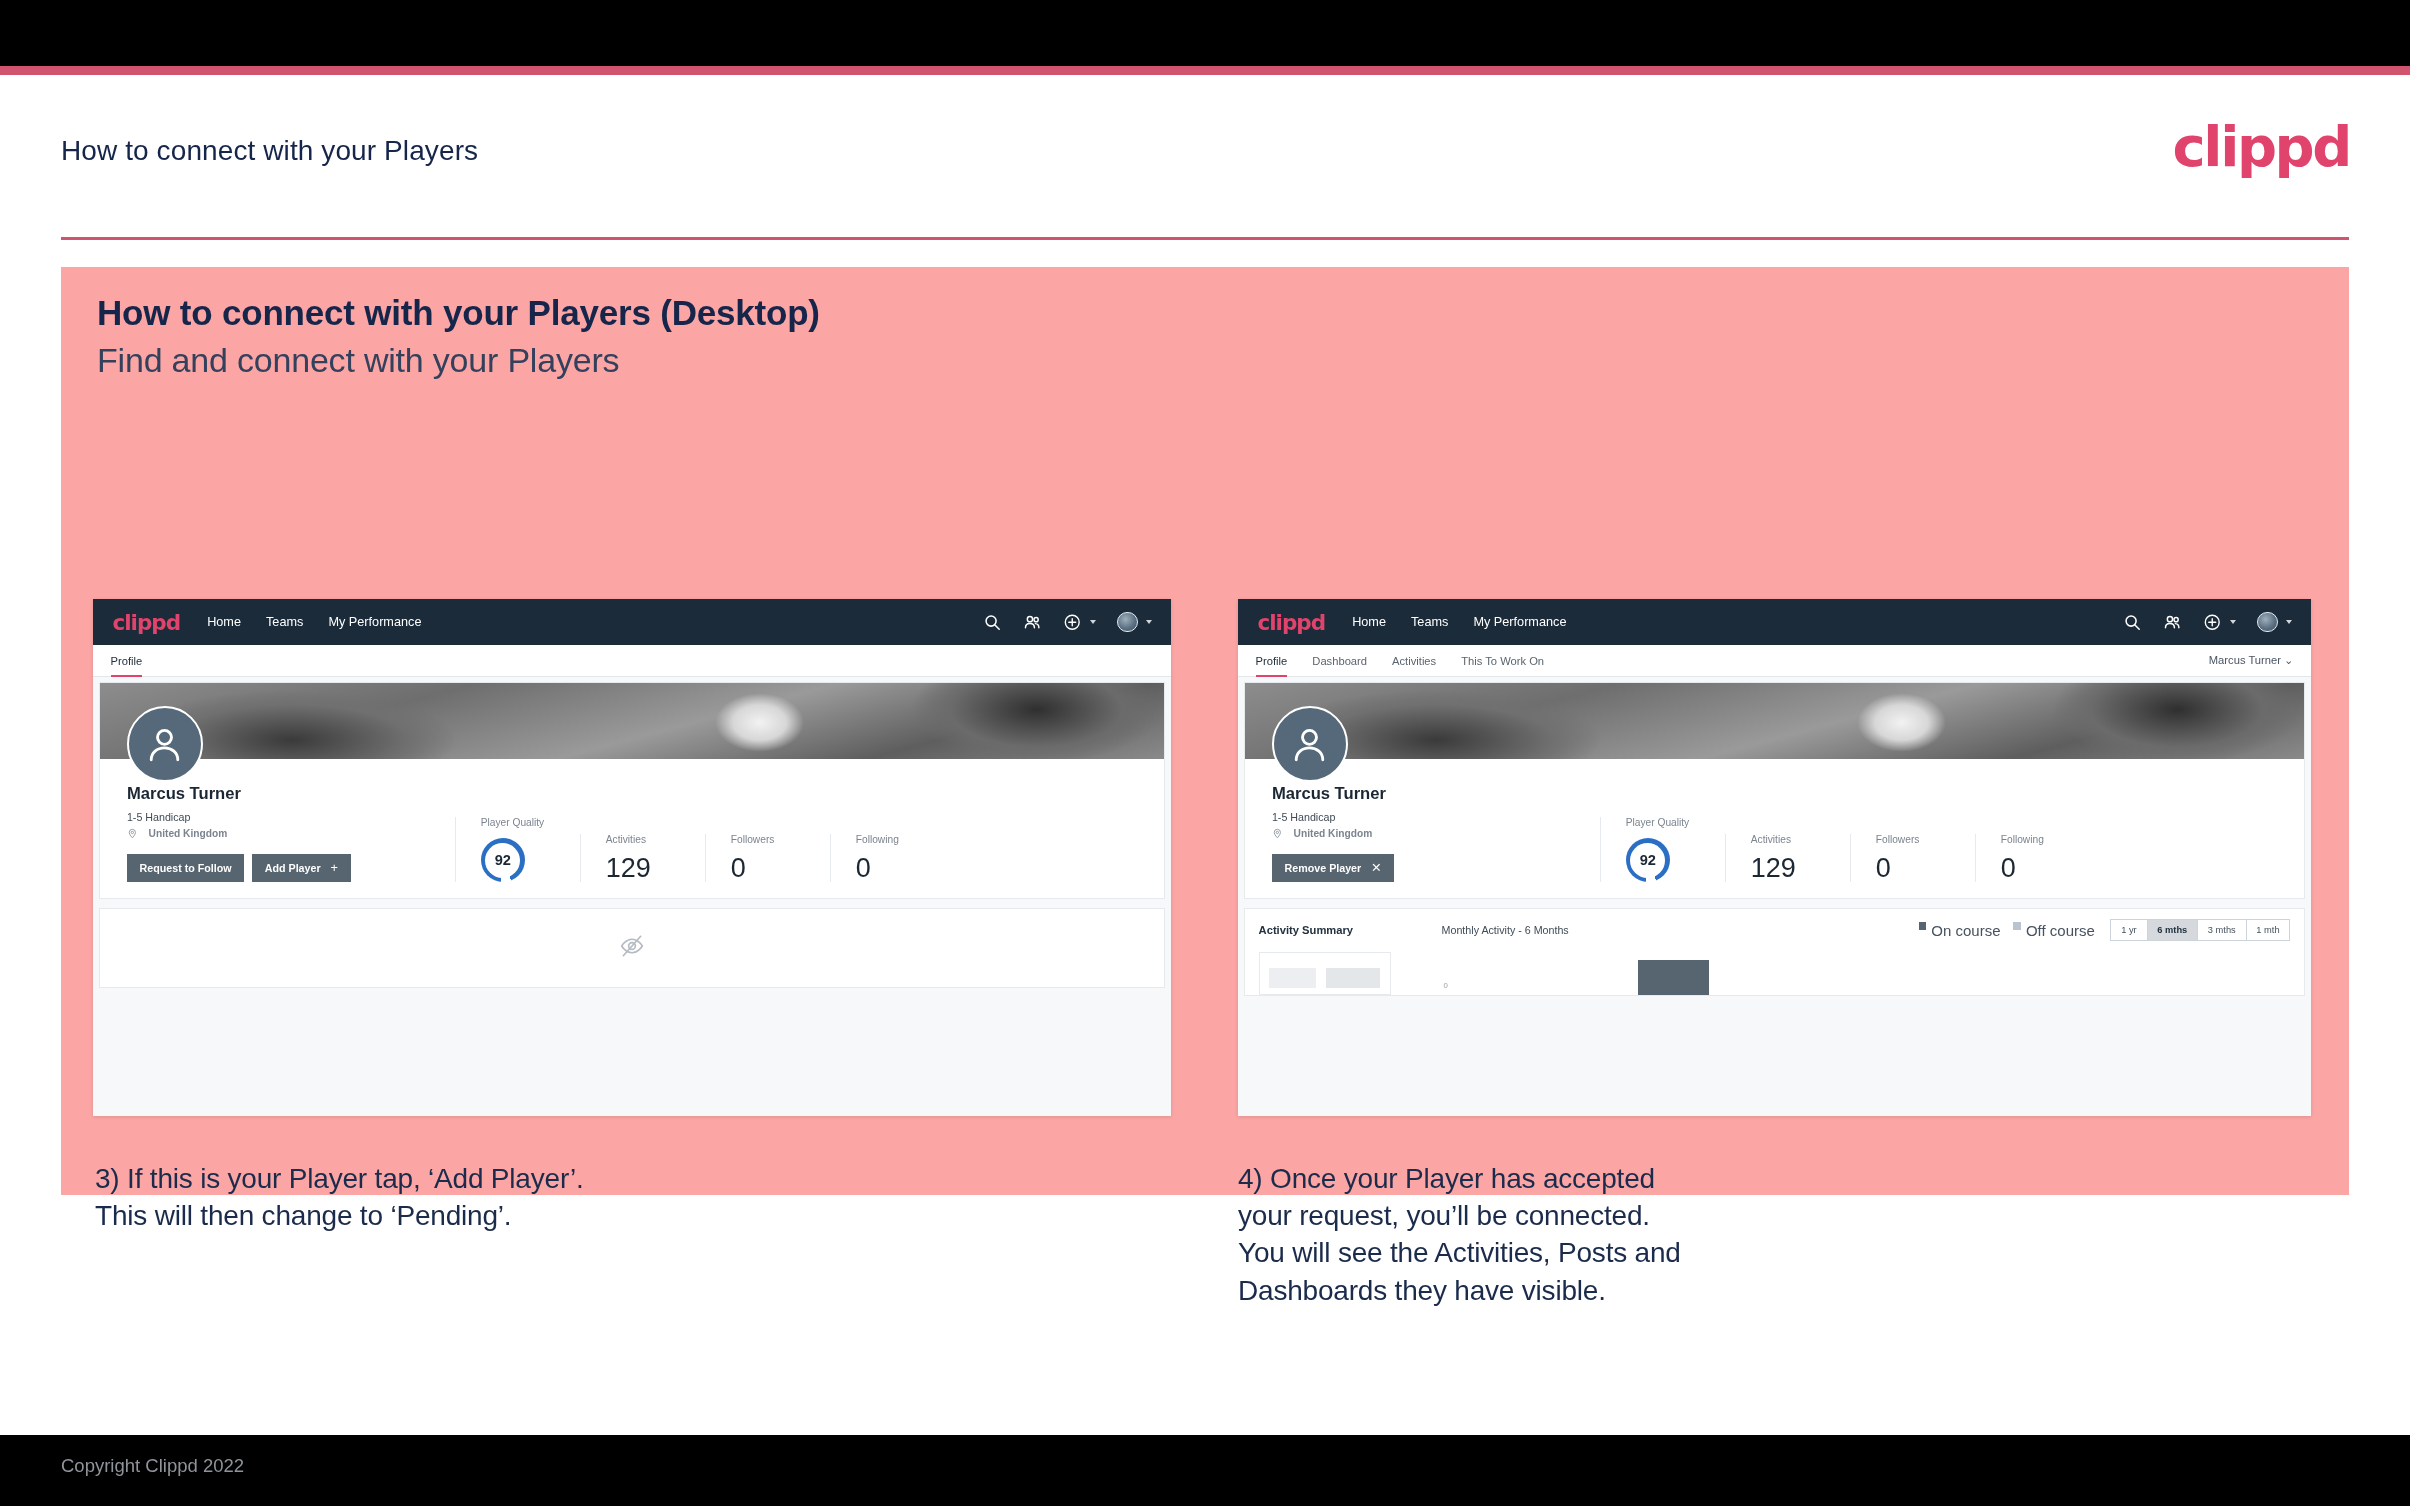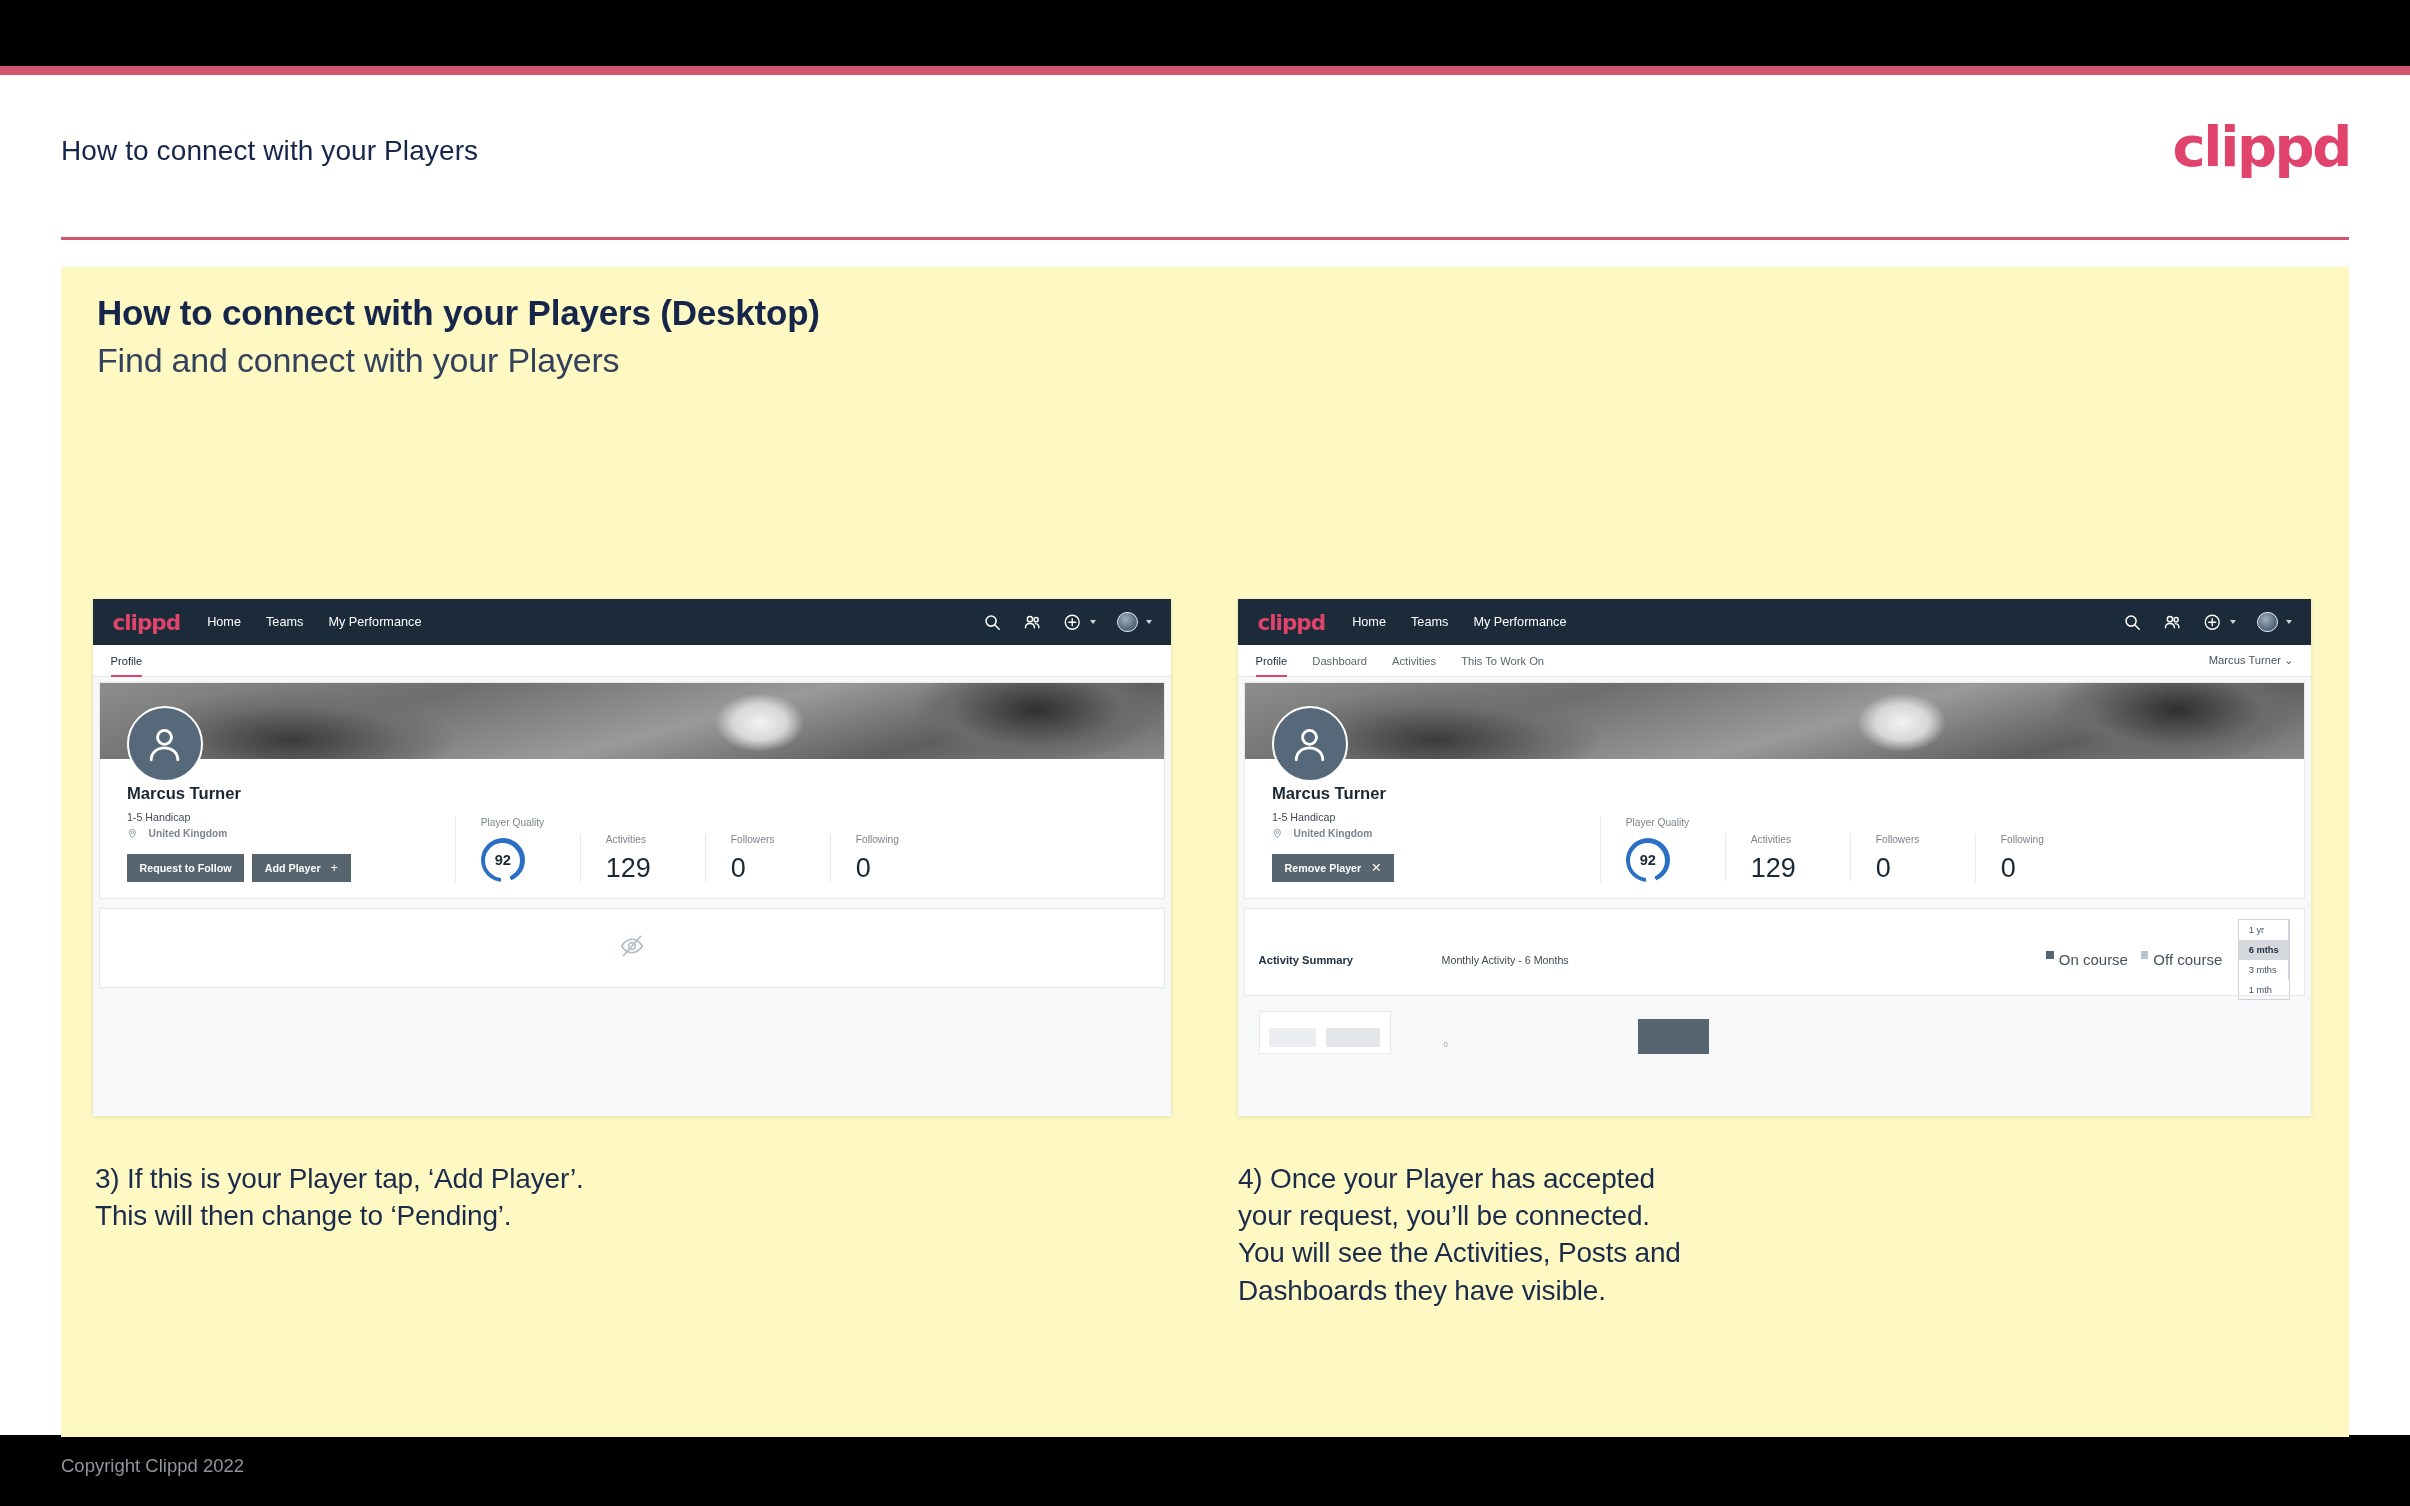--- a/index.html
+++ b/index.html
@@ -41,22 +41,22 @@
     font-family: "DejaVu Sans", sans-serif;
   }
 
   .header-rule {
     position: absolute; left: 61px; top: 162px; width: 2288px; height: 2.9px;
     background: #d1546e;
   }
 
   
   .panel {
-    position: absolute; left: 61px; top: 192px; width: 2288px; height: 1170px;
-    background: #fef9c3;
+    position: absolute; left: 61px; top: 192px; width: 2288px; height: 928px;
+    background: #fca5a5;
     padding-left: 12px;
   }
 
   .panel-title {
     position: absolute; left: 36px; top: 26px;
     font-size: 35px; font-weight: 700; color: #16254a; letter-spacing: -0.2px;
   }
   .panel-subtitle {
     position: absolute; left: 36px; top: 74px;
     font-size: 34px; font-weight: 400; color: #33415c; letter-spacing: -0.2px;
@@ -174,21 +174,21 @@
     position: relative; margin: 8.8px 5.9px 0 5.9px; background: #ffffff;
     border: 1px solid #e6e9ed; height: 88px; padding: 10.7px 13.7px 0 13.7px;
   }
   .act-row { display: flex; align-items: center; }
   .act-title { font-size: 11.2px; font-weight: 700; color: #22313f; width: 183px; }
   .act-sub { font-size: 10.7px; color: #3f4b57; }
   .act-right { margin-left: auto; display: flex; align-items: center; gap: 15.6px; }
   .legend { display: flex; align-items: center; gap: 12.7px; }
   .legend-item { display: flex; gap: 4.9px; font-size: 15px; color: #46525e; }
   .swatch { width: 7.8px; height: 7.8px; display: inline-block; }
-  .seg { display: flex; border: 1px solid #cdd3da; flex-direction: column; }
+  .seg { display: flex; border: 1px solid #cdd3da; }
   .seg div {
     font-size: 9.3px; color: #46525e; padding: 4.9px 9.8px;
     border-right: 1px solid #cdd3da; white-space: nowrap;
   }
   .seg div:last-child { border-right: none; }
   .seg div.on { background: #d5d9de; color: #22313f; font-weight: 700; }
   .act-body { position: relative; margin-top: 10.7px; height: 43px; }
   .act-mini {
     position: absolute; left: 0; top: 0; width: 132px; height: 43px;
     border: 1px solid #e6e9ed; background: #ffffff;

